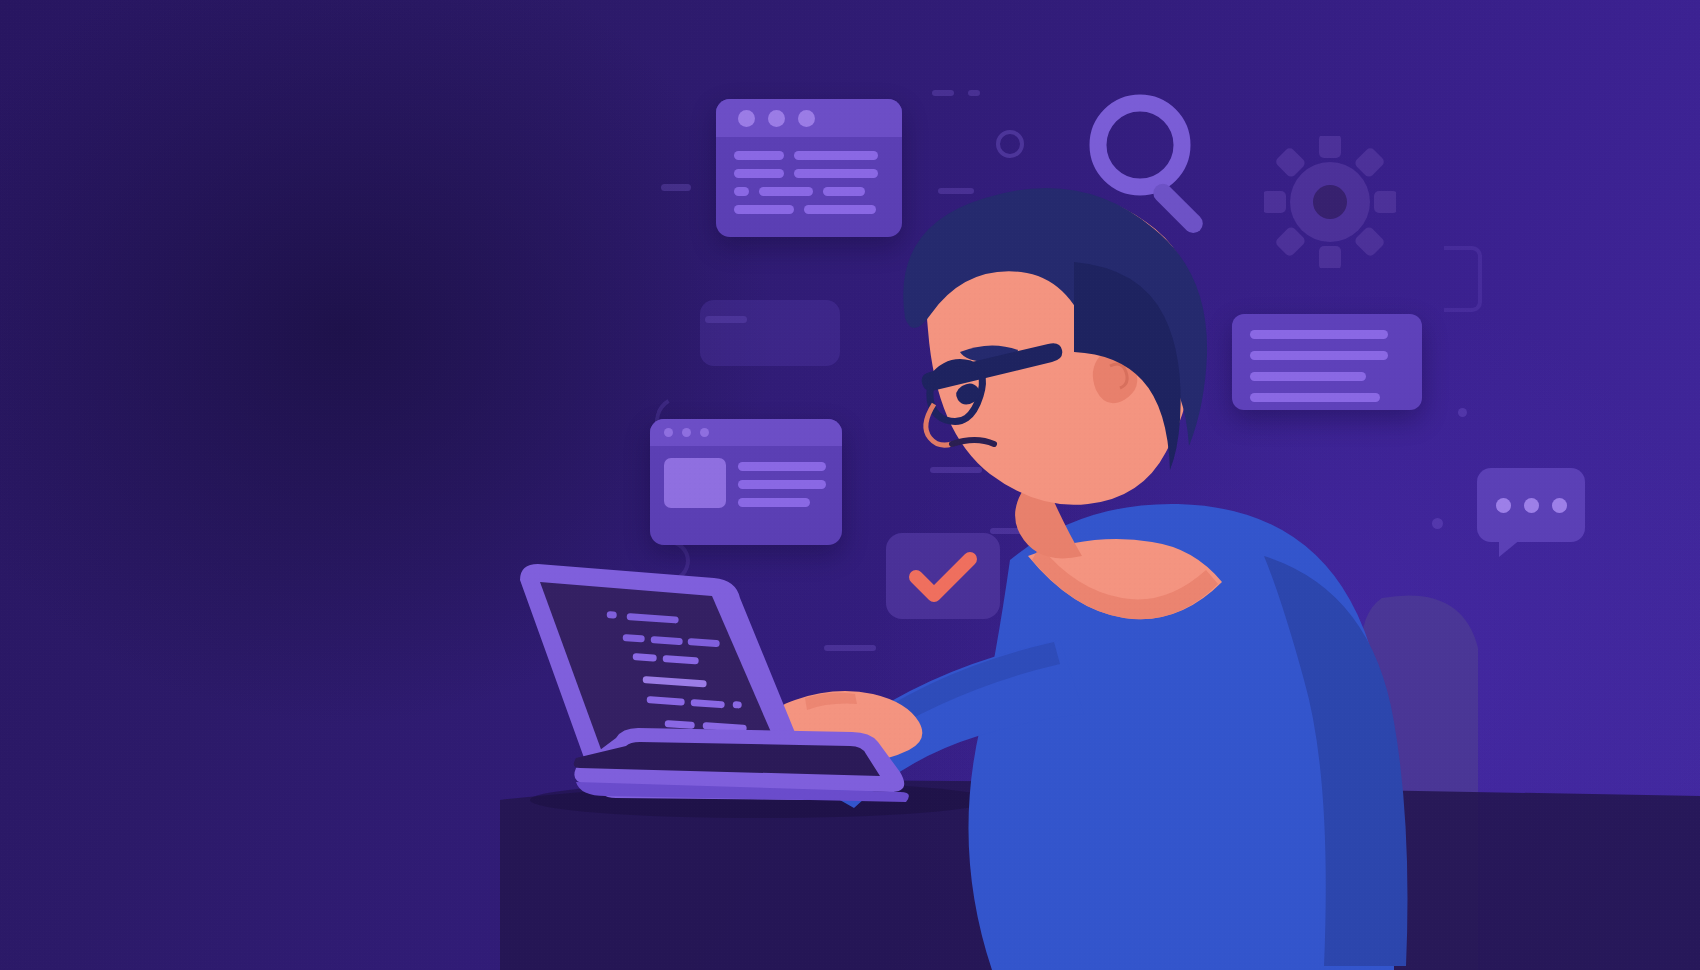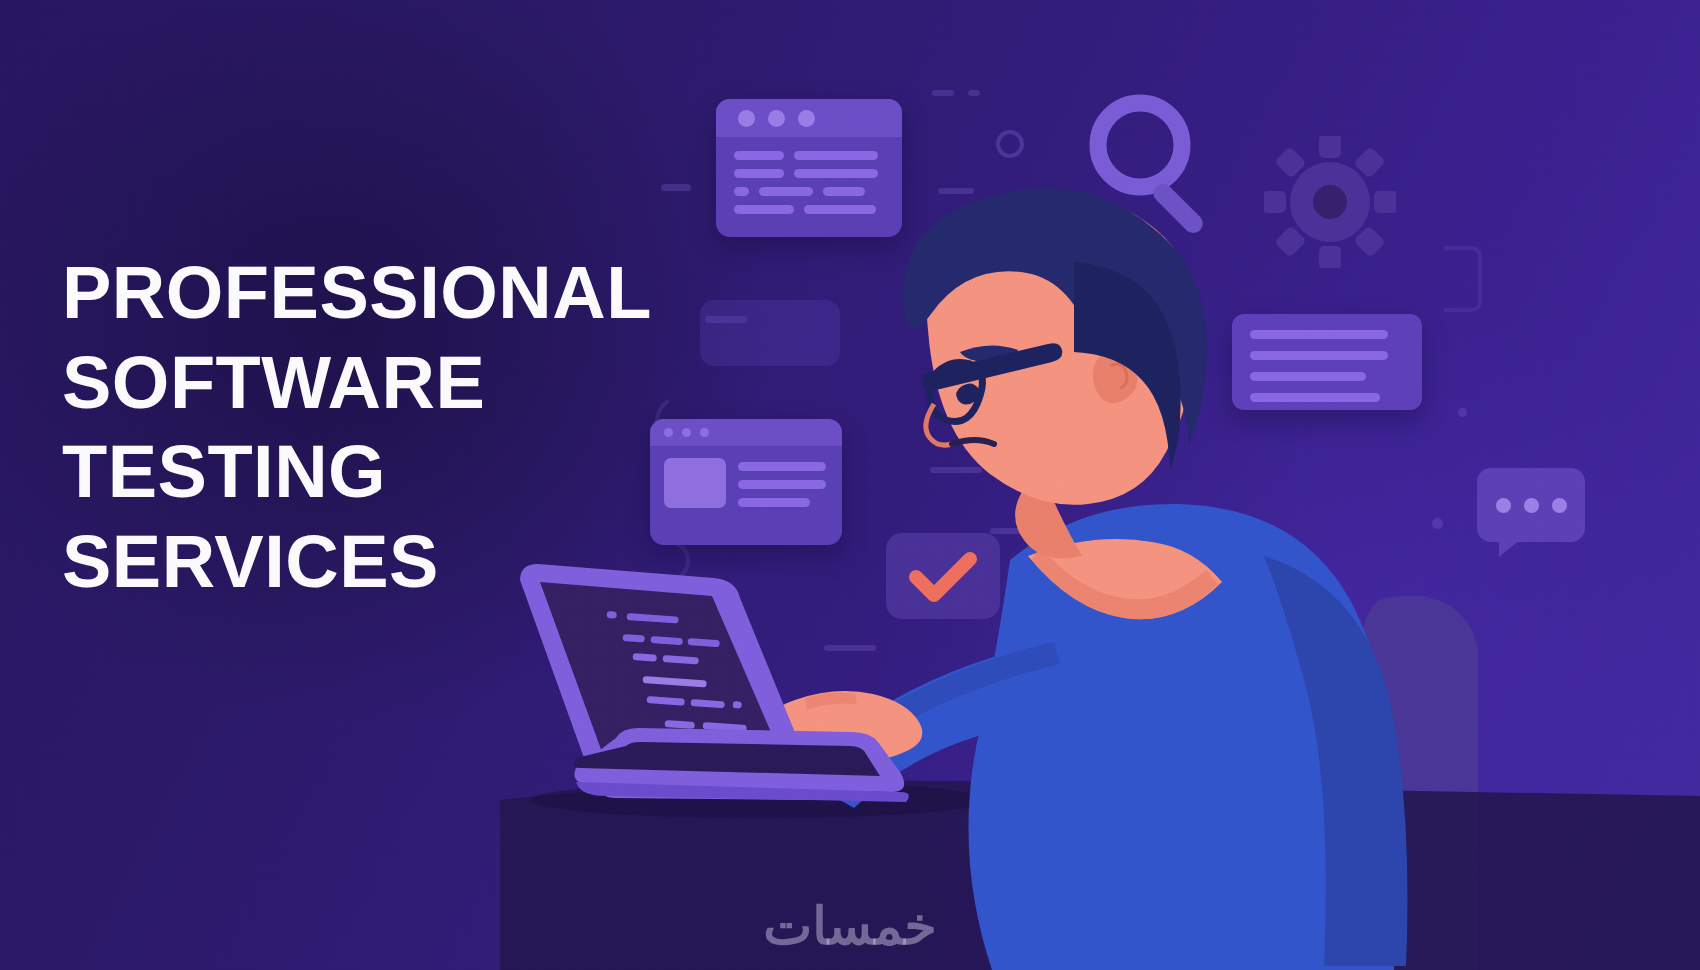--- a/index.html
+++ b/index.html
@@ -394,23 +394,16 @@
       <rect x="665" y="720" width="30" height="7" rx="3.5" fill="#8a68e4" transform="rotate(4 665 720)"></rect>
       <rect x="703" y="722" width="44" height="7" rx="3.5" fill="#8a68e4" transform="rotate(4 703 722)"></rect>
       <rect x="678" y="744" width="16" height="7" rx="3.5" fill="#8a68e4" transform="rotate(4 678 744)"></rect>
     </g>
 
     <path d="M576 768 q-6 14 10 16 l304 8 q22 0 10 -20 l-22 -30 q-8 -10 -26 -10 l-214 -4 q-16 0 -22 10 z" fill="#7f5fdc"></path>
     <path d="M640 742 l210 4 q12 0 16 8 l14 22 l-300 -8 q-10 0 -4 -10 l50 -12 q4 -4 14 -4 z" fill="#2b1a58"></path>
     <path d="M576 782 l324 10 q14 0 6 10 l-300 -6 q-26 0 -30 -14 z" fill="#6a4ccc"></path>
   </svg>
 
-  <div class="headline">
-    <span class="ln">Professional</span>
-    <span class="ln">Software</span>
-    <span class="ln">Testing</span>
-    <span class="ln">Services</span>
-  </div>
-
-  <div id="watermark">خمسات</div>
+
 
   <div class="grain"></div>
 </div>
 
 </body></html>

